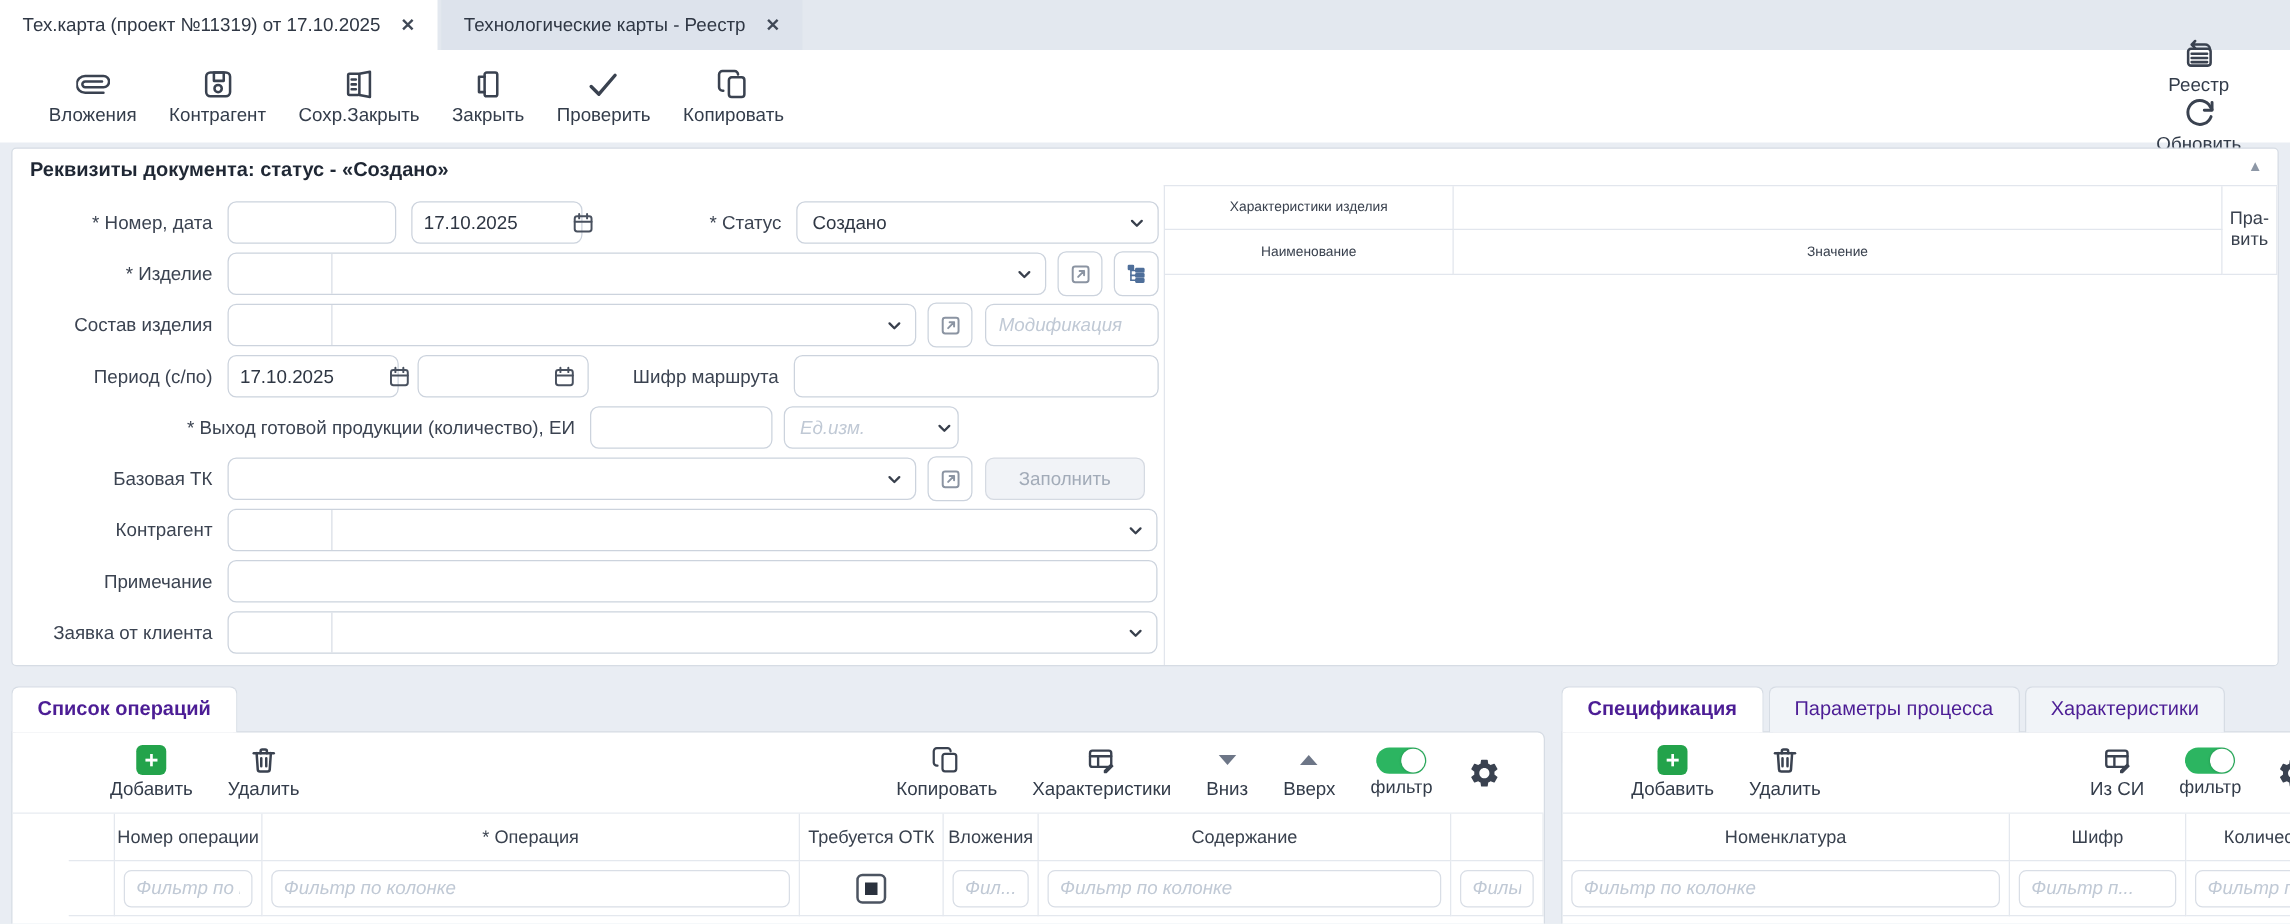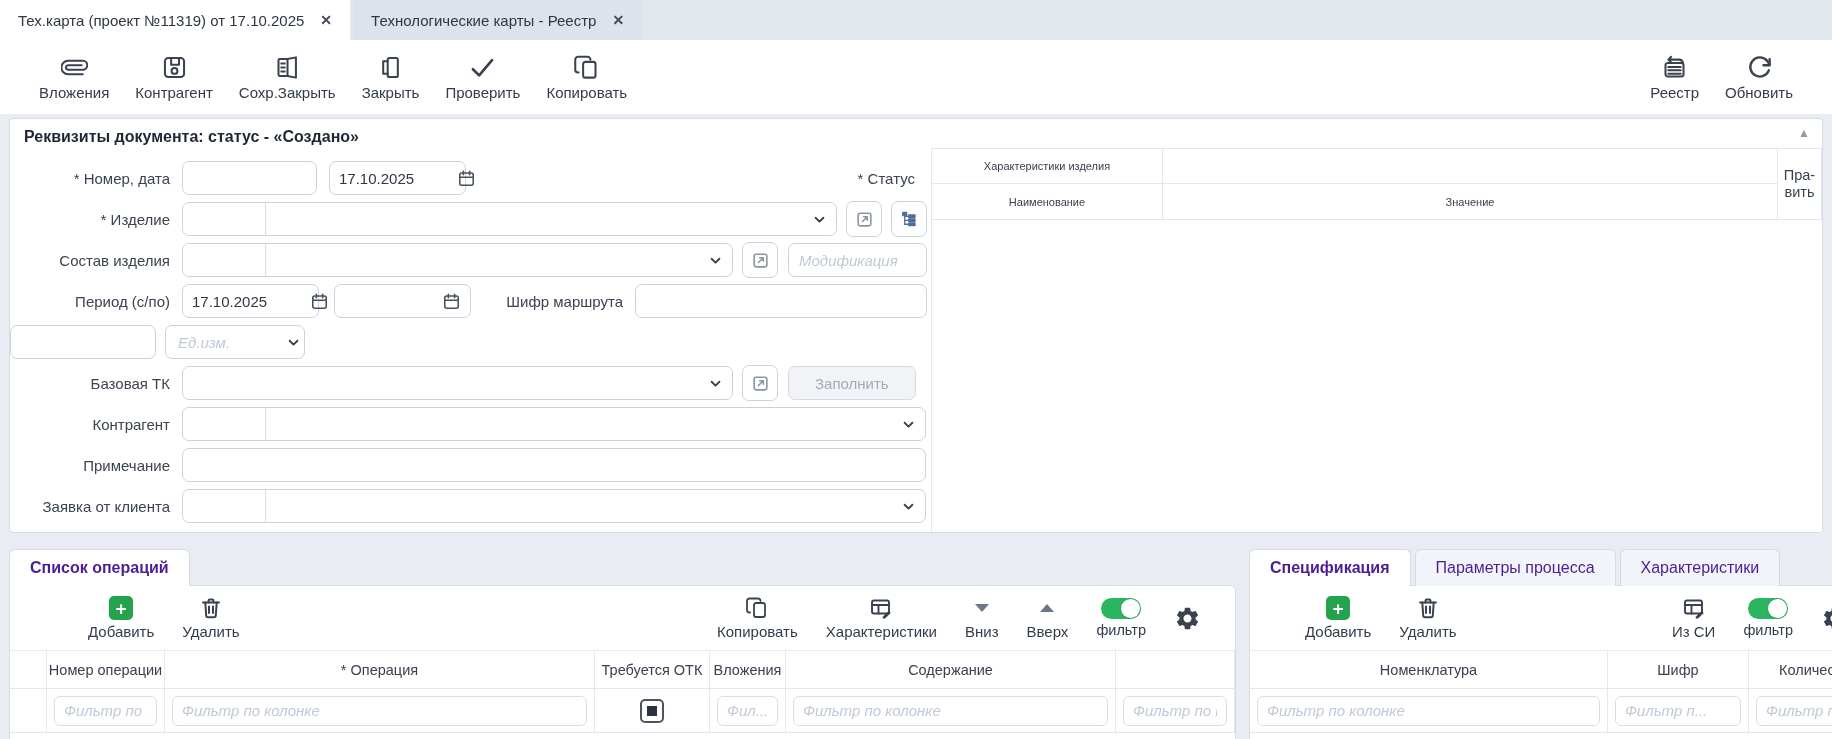--- a/index.html
+++ b/index.html
@@ -9,21 +9,21 @@
   .tabbar{display:flex;height:40px;background:#e3e8ef;align-items:stretch;}
   .wtab{display:flex;align-items:center;gap:16px;padding:0 18px;font-size:15px;color:#2f3744;cursor:pointer;}
   .wtab.active{background:#ffffff;}
   .wtab.inactive{background:#dde3ec;margin-left:3px;}
   .wtab .x{font-size:14px;font-weight:bold;color:#3f4856;cursor:pointer;}
 
   
   .toolbar{display:flex;height:74px;background:#fff;align-items:center;padding:0 26px;}
   .tbtn{display:flex;flex-direction:column;align-items:center;gap:3px;padding:0 13px;font-size:15px;color:#333c4a;cursor:pointer;}
   .tbtn .ico{width:27px;height:27px;color:#3a4250;}
-  .tb-right{margin-left:auto;display:flex;}
+  .tb-right{margin-left:auto;display:flex;flex-direction:column;}
   .ic{fill:none;stroke:currentColor;stroke-width:1.8;stroke-linecap:round;stroke-linejoin:round;width:100%;height:100%;}
 
   
   .req-card{position:absolute;left:9px;right:9px;top:118px;height:413px;background:#fff;border:1px solid #d6dce4;border-radius:4px;overflow:hidden;}
   .req-title{font-size:16px;font-weight:700;color:#1f2734;padding:9px 14px 0;}
   .collapse{position:absolute;top:7px;right:12px;color:#8d97a6;font-size:12px;cursor:pointer;}
 
   .form{position:absolute;left:0;top:42px;width:926px;}
   .frow{display:flex;align-items:center;height:34px;margin-bottom:7px;padding-right:9px;}
   .flabel{width:160px;flex:none;text-align:right;margin-right:12px;font-size:15px;color:#3b4351;white-space:nowrap;}
@@ -172,20 +172,26 @@
         <div class="flabel">* Номер, дата</div>
         <input class="box tinp" style="width: 135px;">
         <div class="box datebox" style="margin-left:12px">
           <span class="val">17.10.2025</span>
           <span class="cal"><svg class="ic" viewBox="0 0 24 24" style="stroke-width:2">
                 <rect x="3.5" y="5" width="17" height="15.5" rx="2.5"></rect>
                 <path d="M8 2.8v4.4M16 2.8v4.4M3.5 10.5h17"></path>
               </svg></span>
         </div>
         <span class="inlbl mlauto">* Статус</span>
+        <div class="box combo" style="width:290px">
+          <span class="cval">Создано</span>
+          <span class="chev"><svg class="ic" viewBox="0 0 24 24" style="stroke-width:2.6">
+                <path d="M6.5 9.5L12 15l5.5-5.5"></path>
+              </svg></span>
+        </div>
       </div>
 
       <div class="frow">
         <div class="flabel">* Изделие</div>
         <div class="box combo" style="width:656px">
           <span class="sub"></span>
           <span class="chev"><svg class="ic" viewBox="0 0 24 24" style="stroke-width:2.6">
                 <path d="M6.5 9.5L12 15l5.5-5.5"></path>
               </svg></span>
         </div>
@@ -238,20 +244,21 @@
           <span class="cal"><svg class="ic" viewBox="0 0 24 24" style="stroke-width:2">
                 <rect x="3.5" y="5" width="17" height="15.5" rx="2.5"></rect>
                 <path d="M8 2.8v4.4M16 2.8v4.4M3.5 10.5h17"></path>
               </svg></span>
         </div>
         <span class="inlbl mlauto">Шифр маршрута</span>
         <input class="box tinp" style="width: 292px;">
       </div>
 
       <div class="frow wide">
+        <div class="flabel">* Выход готовой продукции (количество), ЕИ</div>
         <input class="box tinp" style="width: 146px;">
         <div class="box combo" style="width:140px;margin-left:9px">
           <span class="ph">Ед.изм.</span>
           <span class="chev"><svg class="ic" viewBox="0 0 24 24" style="stroke-width:2.6">
                 <path d="M6.5 9.5L12 15l5.5-5.5"></path>
               </svg></span>
         </div>
       </div>
 
       <div class="frow">
@@ -357,21 +364,21 @@
             <span>фильтр</span>
           </div>
           <div class="gbtn gearbtn" style="margin-right:0">
             <svg class="gear" viewBox="0 0 24 24">
                 <path d="M19.14 12.94c.04-.3.06-.61.06-.94 0-.32-.02-.64-.07-.94l2.03-1.58a.49.49 0 0 0 .12-.61l-1.92-3.32a.488.488 0 0 0-.59-.22l-2.39.96c-.5-.38-1.03-.7-1.62-.94l-.36-2.54a.484.484 0 0 0-.48-.41h-3.84c-.24 0-.43.17-.47.41l-.36 2.54c-.59.24-1.13.57-1.62.94l-2.39-.96c-.22-.08-.47 0-.59.22L2.74 8.87c-.12.21-.08.47.12.61l2.03 1.58c-.05.3-.09.63-.09.94s.02.64.07.94l-2.03 1.58a.49.49 0 0 0-.12.61l1.92 3.32c.12.22.37.29.59.22l2.39-.96c.5.38 1.03.7 1.62.94l.36 2.54c.05.24.24.41.48.41h3.84c.24 0 .44-.17.47-.41l.36-2.54c.59-.24 1.13-.56 1.62-.94l2.39.96c.22.08.47 0 .59-.22l1.92-3.32c.12-.22.07-.47-.12-.61l-2.01-1.58zM12 15.6c-1.98 0-3.6-1.62-3.6-3.6s1.62-3.6 3.6-3.6 3.6 1.62 3.6 3.6-1.62 3.6-3.6 3.6z"></path>
               </svg>
           </div>
         </div>
       </div>
 
-      <div class="gtable" style="grid-template-columns:37px 118px 430px 115px 76px 330px 1fr;">
+      <div class="gtable" style="grid-template-columns:37px 118px 430px 115px 76px 330px 1fr;padding-left:45px;">
         <div class="gh"></div>
         <div class="gh">Номер операции</div>
         <div class="gh">* Операция</div>
         <div class="gh">Требуется ОТК</div>
         <div class="gh">Вложения</div>
         <div class="gh">Содержание</div>
         <div class="gh"></div>
 
         <div class="gf"></div>
         <div class="gf">

